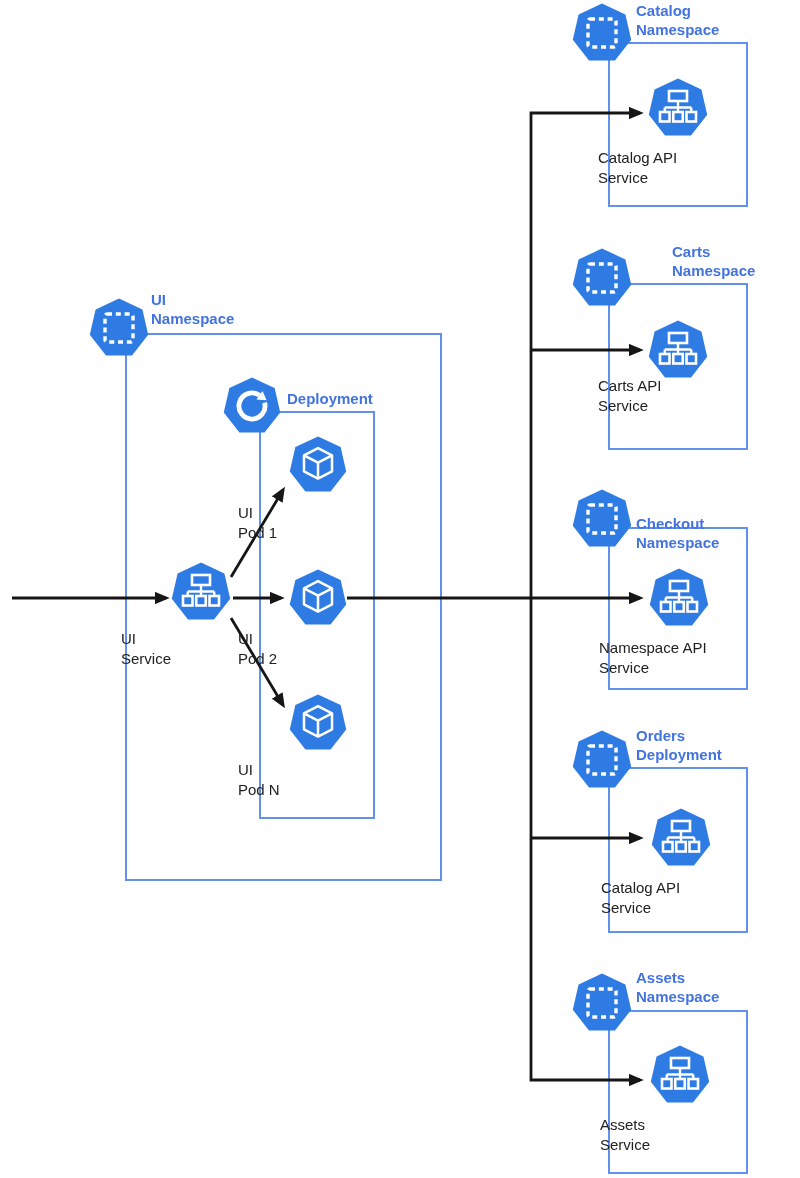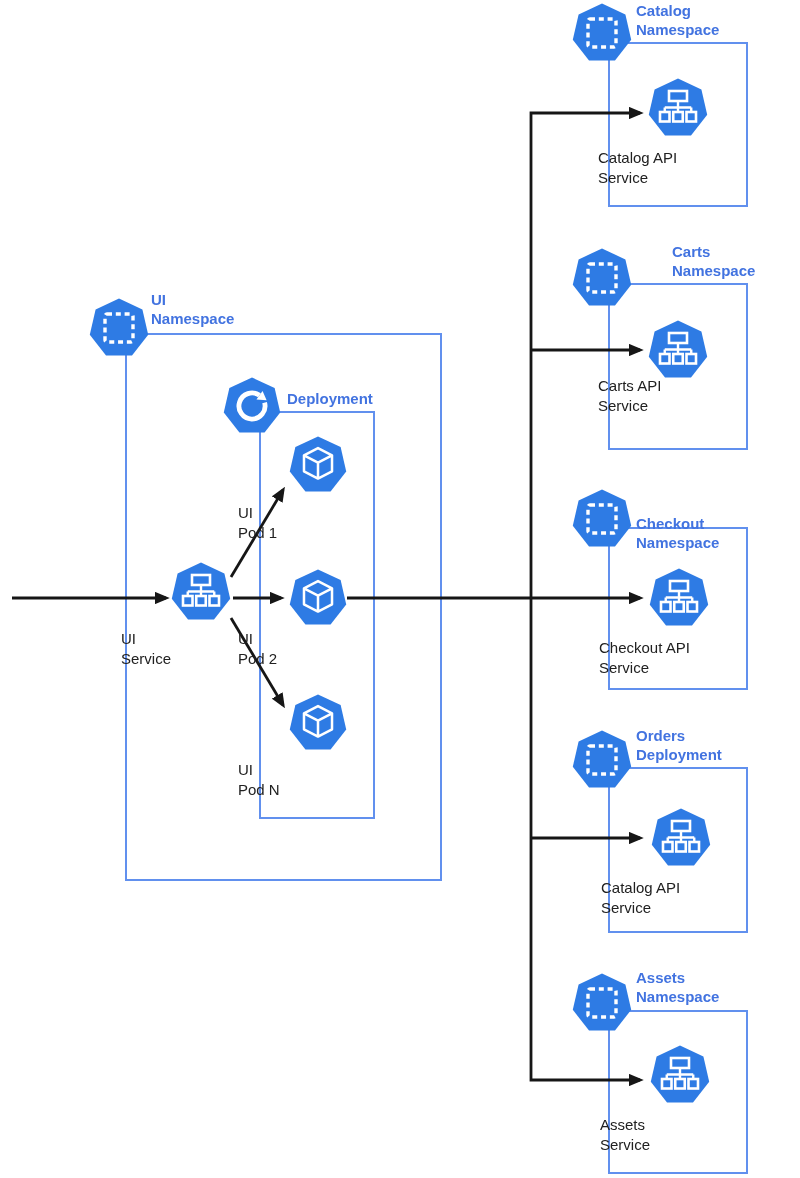--- a/index.html
+++ b/index.html
@@ -156,20 +156,20 @@
   <div class="node-label" style="left:238px;top:503px">UI
 Pod 1</div>
   <div class="node-label" style="left:238px;top:629px">UI
 Pod 2</div>
   <div class="node-label" style="left:238px;top:760px">UI
 Pod N</div>
   <div class="node-label" style="left:598px;top:148px">Catalog API
 Service</div>
   <div class="node-label" style="left:598px;top:376px">Carts API
 Service</div>
-  <div class="node-label" style="left:599px;top:638px">Checkout API
+  <div class="node-label" style="left:599px;top:638px">Namespace API
 Service</div>
   <div class="node-label" style="left:601px;top:878px">Catalog API
 Service</div>
   <div class="node-label" style="left:600px;top:1115px">Assets
 Service</div>
 
 </div>
 
 </body></html>

